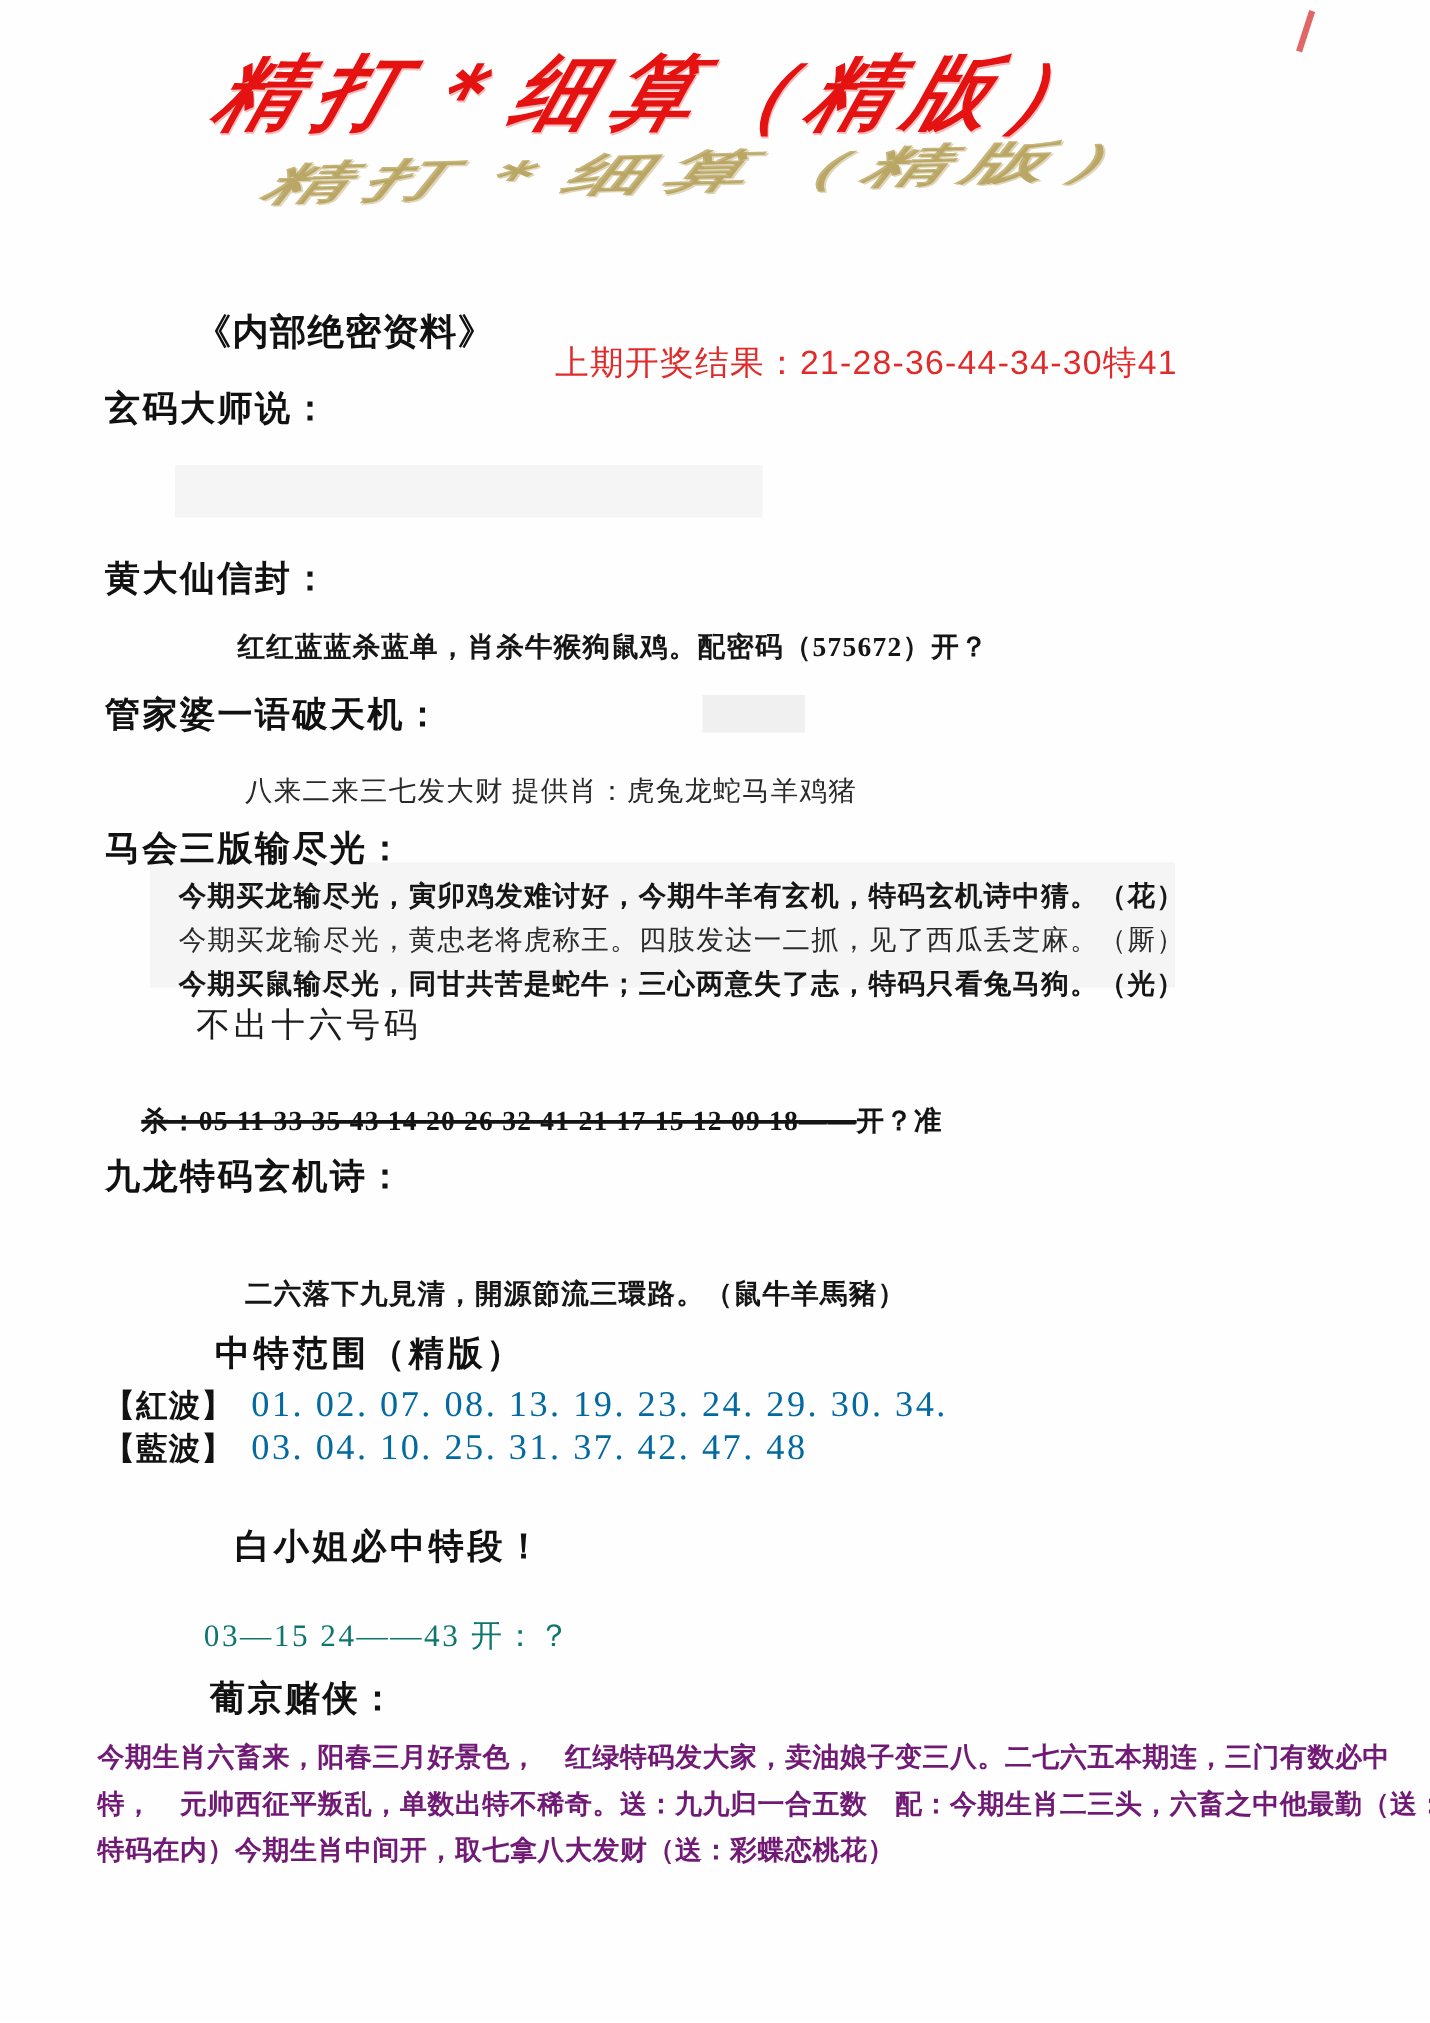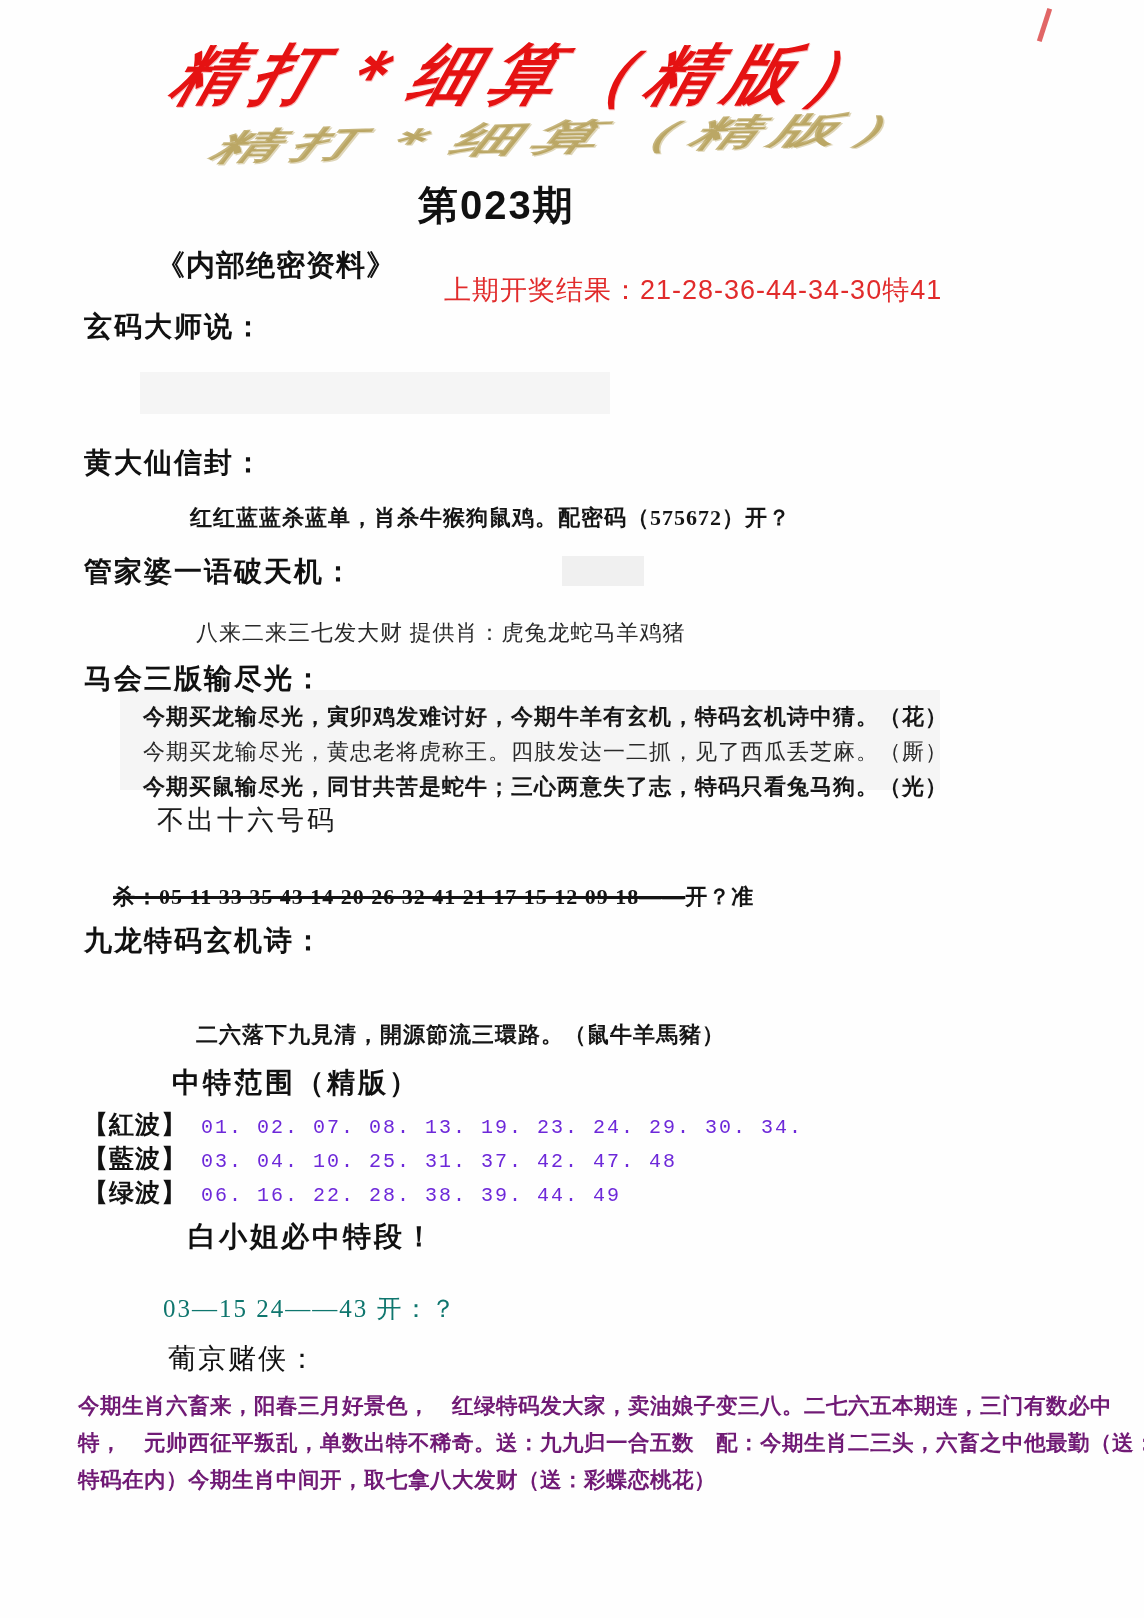--- a/index.html
+++ b/index.html
@@ -39,45 +39,44 @@
   .last-result{font-family:"Liberation Sans","DejaVu Sans",sans-serif;font-size:27px;font-weight:500;color:#e12b2b;letter-spacing:1px;}
   .sec-head{font-size:28px;font-weight:700;letter-spacing:2px;}
   .quote{font-size:22px;font-weight:700;letter-spacing:1px;color:#161616;}
   .quote-light{font-size:22px;font-weight:500;letter-spacing:1px;color:#2a2a2a;}
   .note{font-size:27px;font-weight:400;letter-spacing:3px;color:#1c1c1c;}
   .kill-line{font-size:22px;font-weight:700;letter-spacing:1px;color:#141414;}
   .kill-struck{text-decoration:line-through;text-decoration-thickness:3px;}
   .range-head{font-size:28px;font-weight:700;letter-spacing:3px;}
   .wave-row{position:absolute;white-space:nowrap;height:34px;}
   .wave-label{font-size:25px;font-weight:700;color:#121212;letter-spacing:1px;}
-  .wave-nums{font-size:20px;font-weight:400;color:#6d28d9;letter-spacing:2px;margin-left:14px;font-family:Liberation Mono, monospace;}
+  .wave-nums{font-size:29px;font-weight:400;color:#0369a1;letter-spacing:2px;margin-left:14px;font-family:Liberation Serif, serif;}
   .bai-head{font-size:28px;font-weight:700;letter-spacing:3px;}
   .seg-line{font-size:25px;font-weight:400;color:#0f766e;letter-spacing:2px;}
-  .pujing-head{font-size:28px;font-weight:400;letter-spacing:2px;}
+  .pujing-head{font-size:28px;font-weight:700;letter-spacing:2px;}
   .pujing-par{position:absolute;left:78px;top:1388px;width:1010px;}
   .pujing-line{font-size:21.5px;font-weight:700;letter-spacing:0.5px;line-height:37px;white-space:nowrap;color:#701a75;}
   .artifact{position:absolute;background:#e9e9e9;opacity:.7;}
   .artifact-soft{position:absolute;background:#f3f3f3;opacity:.8;}
 </style>
 </head>
 <body>
 
 <div id="page">
 
   <div class="artifact" style="left:562px;top:556px;width:82px;height:30px;"></div>
   <div class="artifact-soft" style="left:140px;top:372px;width:470px;height:42px;"></div>
   <div class="artifact-soft" style="left:120px;top:690px;width:820px;height:100px;"></div>
   <div class="corner-mark" style="left:1042px;top:8px;"></div>
 
   <div class="title-wrap">
     <div class="title-layer title-gold">精打＊细算（精版）</div>
     <div class="title-layer title-red">精打＊细算（精版）</div>
   </div>
 
-  <div class="abs issue" style="left:418px;top:178px;">第023期</div>
 
   <div class="abs confidential" style="left:156px;top:246px;">《内部绝密资料》</div>
   <div class="abs last-result" style="left:444px;top:272px;">上期开奖结果：21-28-36-44-34-30特41</div>
 
   <div class="abs sec-head" style="left:84px;top:308px;">玄码大师说：</div>
 
   <div class="abs sec-head" style="left:84px;top:444px;">黄大仙信封：</div>
   <div class="abs quote" style="left:190px;top:503px;">红红蓝蓝杀蓝单，肖杀牛猴狗鼠鸡。配密码（575672）开？</div>
 
   <div class="abs sec-head" style="left:84px;top:553px;">管家婆一语破天机：</div>
@@ -97,23 +96,20 @@
   <div class="abs quote" style="left:196px;top:1020px;">二六落下九見清，開源節流三環路。（鼠牛羊馬豬）</div>
 
   <div class="abs range-head" style="left:172px;top:1064px;">中特范围（精版）</div>
 
   <div class="wave-row" style="left:83px;top:1108px;">
     <span class="wave-label">【紅波】</span><span class="wave-nums">01. 02. 07. 08. 13. 19. 23. 24. 29. 30. 34.</span>
   </div>
   <div class="wave-row" style="left:83px;top:1142px;">
     <span class="wave-label">【藍波】</span><span class="wave-nums">03. 04. 10. 25. 31. 37. 42. 47. 48</span>
   </div>
-  <div class="wave-row" style="left:83px;top:1176px;">
-    <span class="wave-label">【绿波】</span><span class="wave-nums">06. 16. 22. 28. 38. 39. 44. 49</span>
-  </div>
 
   <div class="abs bai-head" style="left:188px;top:1218px;">白小姐必中特段！</div>
   <div class="abs seg-line" style="left:163px;top:1292px;">03—15 24——43 开：？</div>
 
   <div class="abs pujing-head" style="left:168px;top:1340px;">葡京赌侠：</div>
   <div class="pujing-par">
     <div class="pujing-line">今期生肖六畜来，阳春三月好景色，　红绿特码发大家，卖油娘子变三八。二七六五本期连，三门有数必中</div>
     <div class="pujing-line">特，　元帅西征平叛乱，单数出特不稀奇。送：九九归一合五数　配：今期生肖二三头，六畜之中他最勤（送：</div>
     <div class="pujing-line">特码在内）今期生肖中间开，取七拿八大发财（送：彩蝶恋桃花）</div>
   </div>

